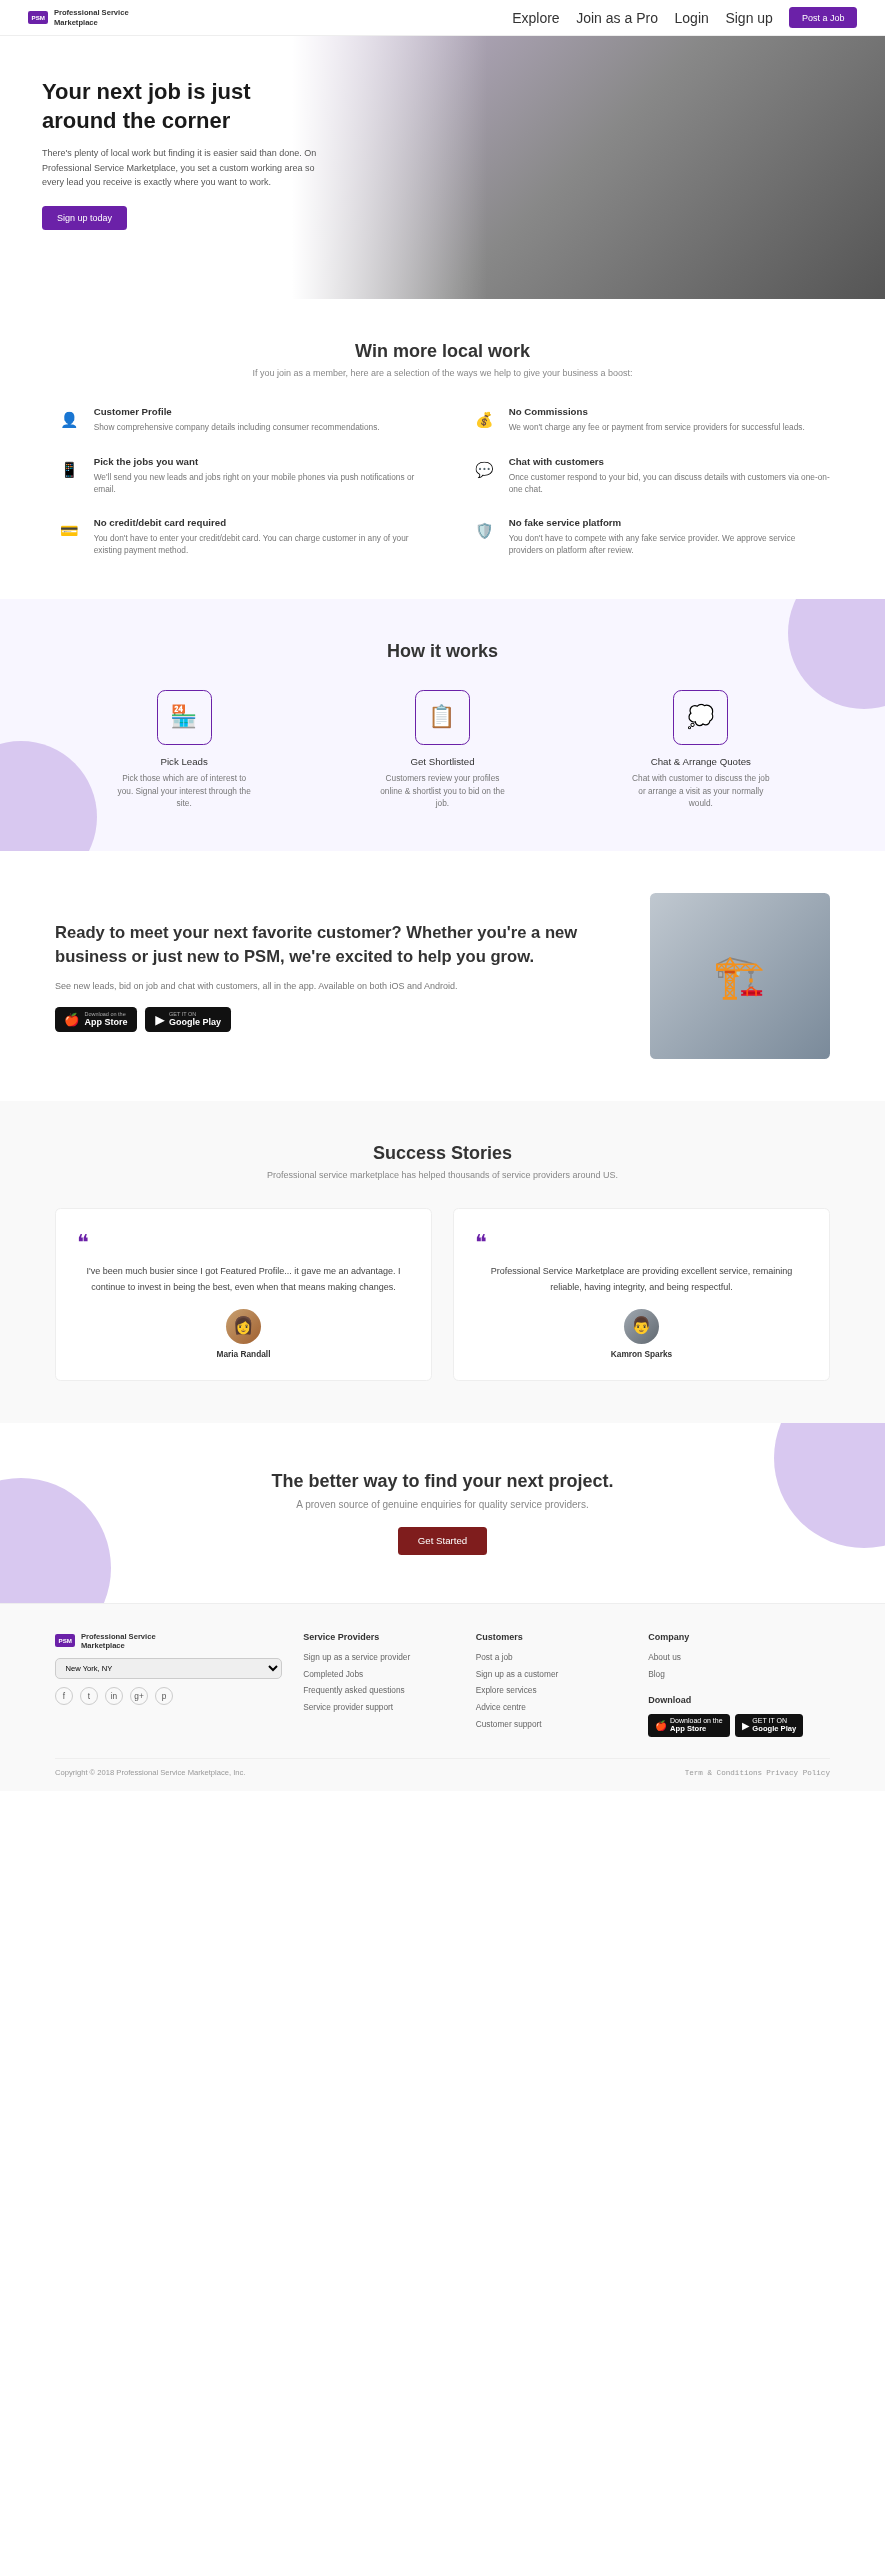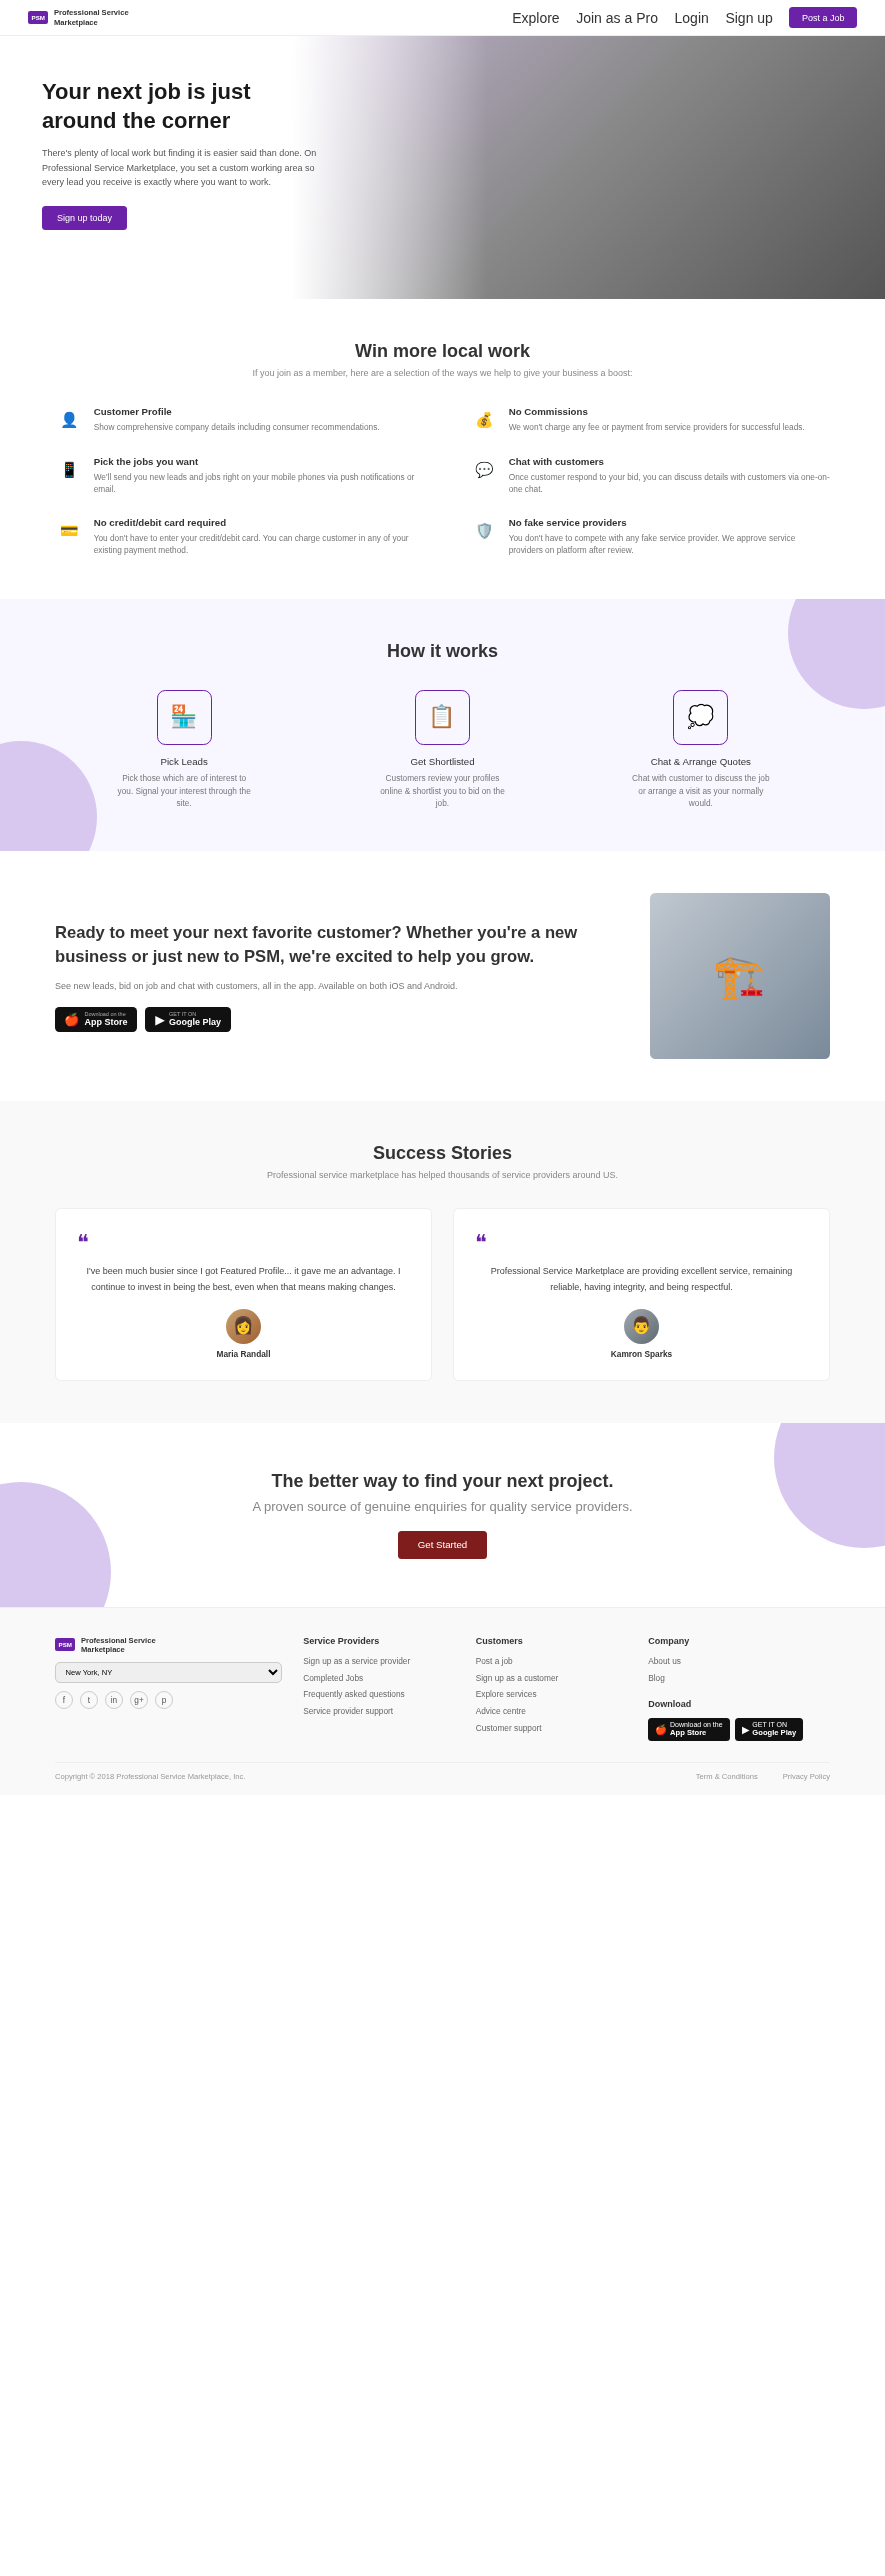--- a/index.html
+++ b/index.html
@@ -68,21 +68,21 @@
     .author-avatar { width: 35px; height: 35px; border-radius: 50%; margin: 0 auto 5.5px; display: flex; align-items: center; justify-content: center; font-size: 16.6px; overflow: hidden; }
     .avatar-maria { background: linear-gradient(135deg, #c8a070, #a06030); }
     .avatar-kamron { background: linear-gradient(135deg, #a0a8b0, #606870); }
     .author-name { font-size: 8.3px; color: #333; font-weight: bold; }
 
     
     .cta-section { padding: 48px 65px; background: #fff; text-align: center; position: relative; overflow: hidden; }
     .cta-section::before { content: ''; position: absolute; bottom: -55px; left: -69px; width: 180px; height: 180px; background: #d8c8f0; border-radius: 50%; z-index: 0; }
     .cta-section::after { content: ''; position: absolute; top: -55px; right: -69px; width: 180px; height: 180px; background: #d8c8f0; border-radius: 50%; z-index: 0; }
     .cta-section h2 { font-size: 18px; font-weight: bold; margin-bottom: 7px; position: relative; z-index: 1; }
-    .cta-section p { font-size: 13px; color: #888; margin-bottom: 16.6px; position: relative; z-index: 1; }
+    .cta-section p { font-size: 10px; color: #888; margin-bottom: 16.6px; position: relative; z-index: 1; }
     .btn-get-started { background: #7f1d1d; color: #fff; border: none; padding: 8.3px 19.4px; border-radius: 3.5px; font-size: 9.7px; cursor: pointer; position: relative; z-index: 1; }
 
     
     footer { background: #f9f9f9; padding: 28px 55px 14px; border-top: 0.7px solid #eee; }
     .footer-top { display: grid; grid-template-columns: 1.5fr 1fr 1fr 1.2fr; gap: 21px; margin-bottom: 21px; }
     .footer-brand .logo-row { display: flex; align-items: center; gap: 5.5px; margin-bottom: 8.3px; }
     .footer-brand .logo-box { background: #6b21a8; color: #fff; font-size: 6.2px; font-weight: bold; padding: 2.8px 3.5px; border-radius: 2.1px; }
     .footer-brand .brand-text { font-size: 7.6px; font-weight: bold; color: #333; }
     .location-select { width: 100%; padding: 4.2px 5.5px; border: 0.7px solid #ccc; border-radius: 5px; font-size: 7.6px; margin-bottom: 8.3px; }
     .social-icons { display: flex; gap: 7px; }
@@ -90,21 +90,21 @@
     .footer-col h4 { font-size: 9px; font-weight: bold; margin-bottom: 8.3px; color: #333; }
     .footer-col ul { list-style: none; }
     .footer-col ul li { margin-bottom: 4.8px; }
     .footer-col ul li a { text-decoration: none; color: #666; font-size: 8.3px; }
     .download-badges { display: flex; gap: 5.5px; margin-top: 7px; flex-wrap: wrap; }
     .dl-badge { display: flex; align-items: center; gap: 2.8px; background: #111; color: #fff; padding: 3.5px 7px; border-radius: 3.5px; font-size: 7px; cursor: pointer; }
     .dl-badge .dl-icon { font-size: 9.7px; }
     .dl-badge .dl-main { font-size: 7.6px; font-weight: bold; }
     .footer-bottom { border-top: 0.7px solid #eee; padding-top: 9.7px; display: flex; justify-content: space-between; align-items: center; }
     .footer-bottom span { font-size: 7.6px; color: #999; }
-    .footer-bottom-links { display: flex; gap: 25px; }
+    .footer-bottom-links { display: flex; gap: 4px; font-family: Liberation Mono, monospace; }
     .footer-bottom-links a { font-size: 7.6px; color: #999; text-decoration: none; }
   </style>
 </head>
 <body>
 
 <nav>
   <div class="nav-brand">
     <div class="logo-box">PSM</div>
     <div class="brand-text">Professional Service<br>Marketplace</div>
   </div>
@@ -162,21 +162,21 @@
       <div class="feature-item">
       <div class="feature-icon">💳</div>
       <div class="feature-text">
         <h3>No credit/debit card required</h3>
         <p>You don't have to enter your credit/debit card. You can charge customer in any of your existing payment method.</p>
       </div>
     </div>
       <div class="feature-item">
       <div class="feature-icon">🛡️</div>
       <div class="feature-text">
-        <h3>No fake service providers</h3>
+        <h3>No fake service platform</h3>
         <p>You don't have to compete with any fake service provider. We approve service providers on platform after review.</p>
       </div>
     </div>
     </div>
 </section>
 
 <section class="how-it-works">
   <h2>How it works</h2>
   <div class="steps-row">
   <div class="step">

